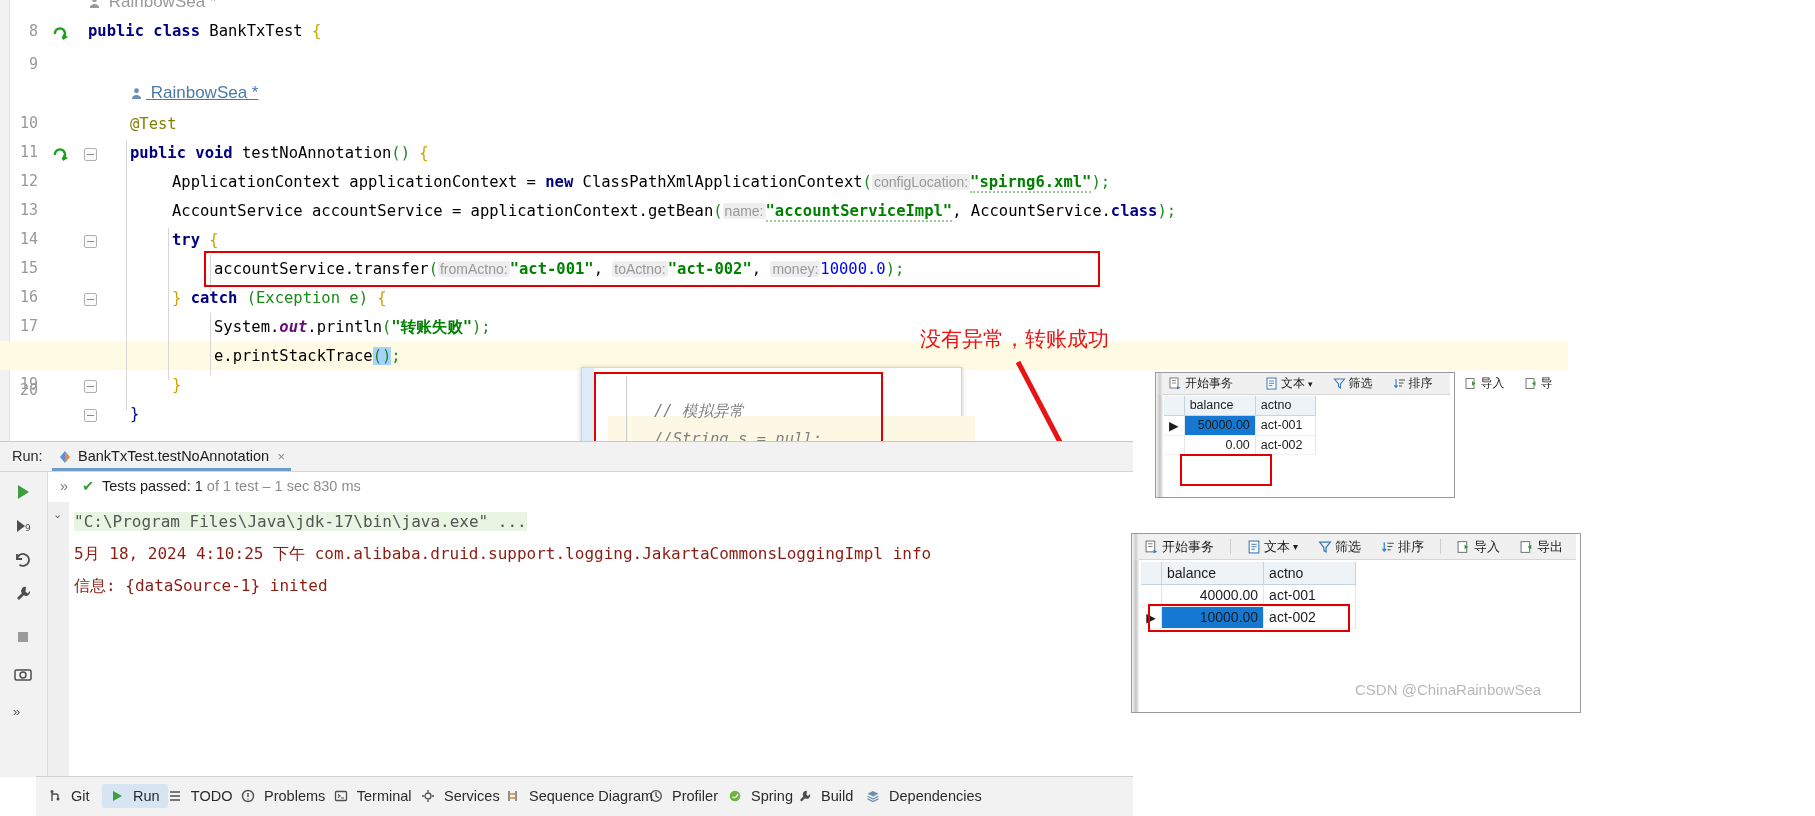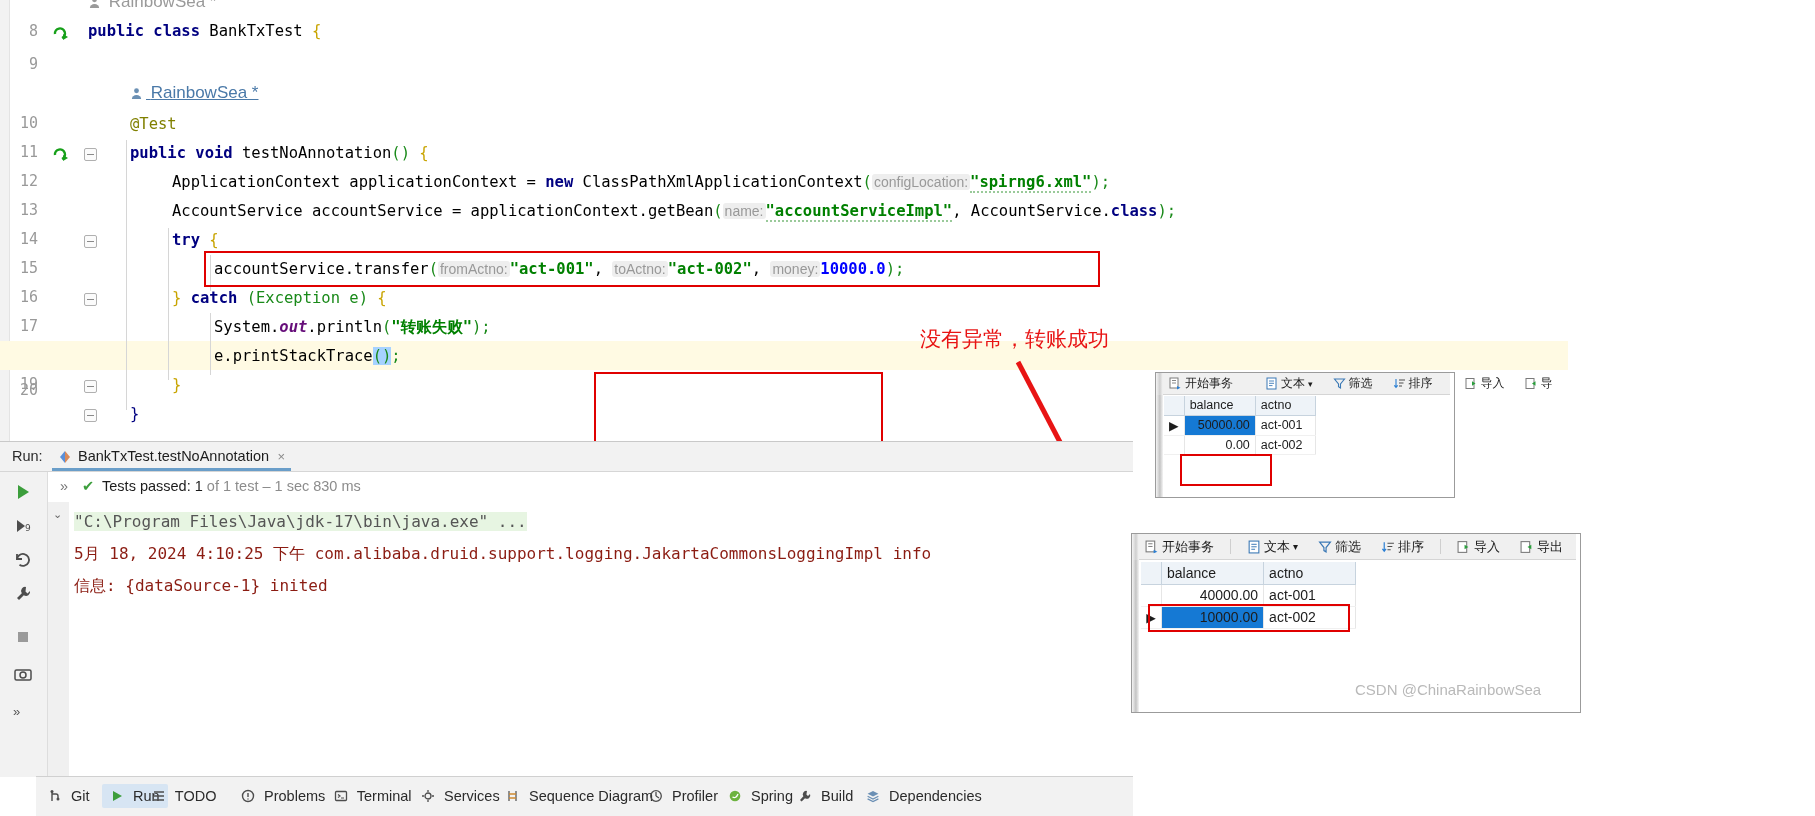--- a/index.html
+++ b/index.html
@@ -46,21 +46,21 @@
     color: #000;
   }
   .code-line {
     position: absolute; left: 0; white-space: pre; line-height: 29px; height: 29px;
   }
   .hl-line {
     position: absolute; left: 0; width: 1568px; height: 29px; background: #fffae3;
   }
   .kw { color: #000080; font-weight: bold; text-align: right; }
   .str { color: #008000; font-weight: bold; }
-  .num { color: #0000ff; font-weight: bold; }
+  .num { color: #0000ff; }
   .anno { color: #808000; }
   .brace-y { color: #c8a400; }
   .brace-g { color: #1a8a1a; }
   .brace-b { color: #000080; }
   .param-hint {
     background: #eeeeee; color: #999999; border-radius: 3px;
     padding: 0 2px; font-family: "Liberation Sans", sans-serif; font-size: 14px;
   }
   .ital { font-style: italic; color: #660e7a; font-weight: bold; }
   .wave { text-decoration: none; border-bottom: 2px dotted #9aca9a; }
@@ -314,20 +314,30 @@
 
     <div class="red-rect" style="left:204px; top:251px; width:896px; height:36px;"></div>
   </div>
 
   <div class="ann-text" style="left:920px; top:325px;">没有异常，转账成功</div>
   <svg style="position:absolute; left:1000px; top:352px; width:190px; height:290px;">
     <line x1="18" y1="10" x2="148" y2="258" stroke="#e81414" stroke-width="5"></line>
     <polygon points="152,272 124,250 148,243" fill="#e81414"></polygon>
   </svg>
 
+  <div class="code-popup">
+    <div class="popup-strip"></div>
+    <div class="popup-inner">
+      <div class="popup-hl" style="top:48px;"></div>
+      <div class="popup-vline"></div>
+      <div class="popup-line" style="top:33px;">// 模拟异常</div>
+      <div class="popup-line" style="top:62px;">//String s = null;</div>
+      <div class="popup-line" style="top:91px;">//s.toString();</div>
+    </div>
+  </div>
 
   <div class="red-rect" style="left:594px; top:372px; width:289px; height:124px;"></div>
 
   <div class="run-panel">
     <div class="run-tabbar">
       <div class="run-label">Run:</div>
       <div class="run-tab">
         <span class="run-ico">
           <svg width="14" height="14" viewBox="0 0 14 14">
               <path d="M7 1 L12 7 L7 13 z" fill="#d98a5a"></path>
@@ -400,21 +410,21 @@
           <circle cx="10" cy="10" r="1.5" fill="#4d4d4d"></circle>
         </svg>
       <span>Git</span>
     </div>
     <div class="sb-item active" style="left:66px;">
       <svg class="sb-ico" viewBox="0 0 14 14">
           <path d="M3 2 L12 7 L3 12 z" fill="#3c9e3c"></path>
         </svg>
       <span>Run</span>
     </div>
-    <div class="sb-item" style="left:116px;">
+    <div class="sb-item" style="left:132px;">
       <svg class="sb-ico" viewBox="0 0 14 14">
           <path d="M2 3 h10 M2 7 h10 M2 11 h10" stroke="#4d4d4d" stroke-width="1.4"></path>
         </svg>
       <span>TODO</span>
     </div>
     <div class="sb-item" style="left:205px;">
       <svg class="sb-ico" viewBox="0 0 14 14">
           <circle cx="7" cy="7" r="5.5" fill="none" stroke="#4d4d4d" stroke-width="1.4"></circle>
           <path d="M7 4 v4 M7 9.6 v.8" stroke="#4d4d4d" stroke-width="1.4"></path>
         </svg>

